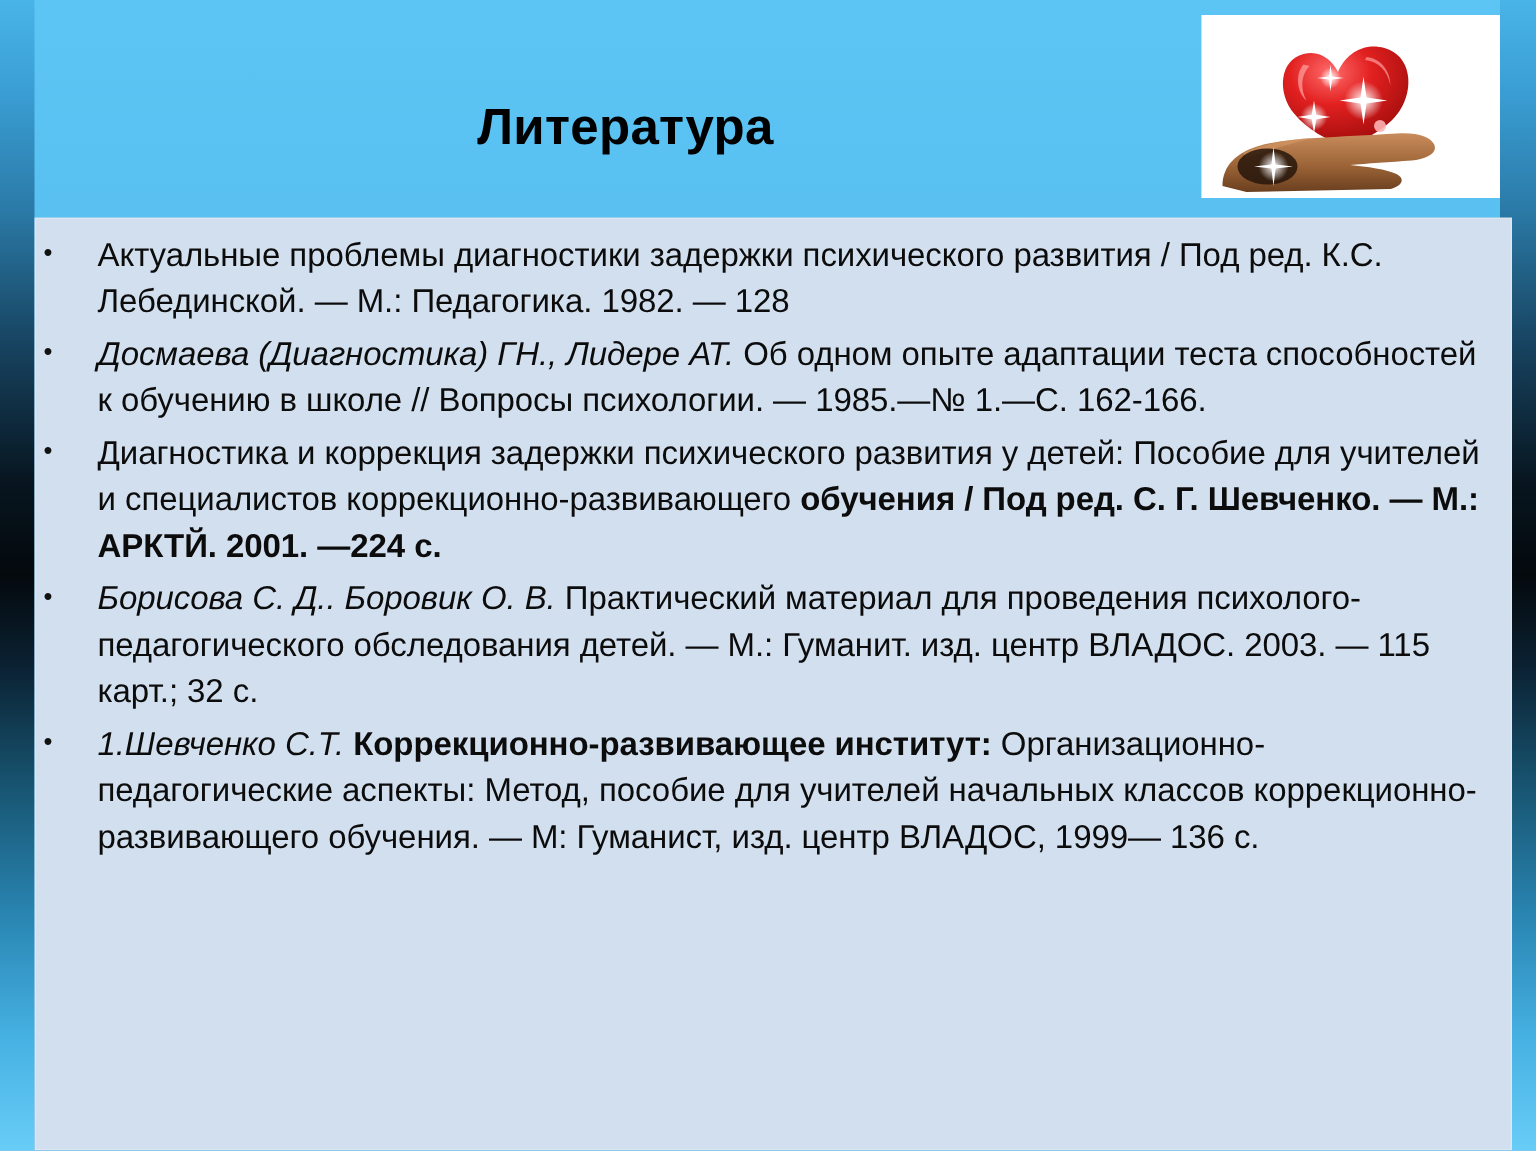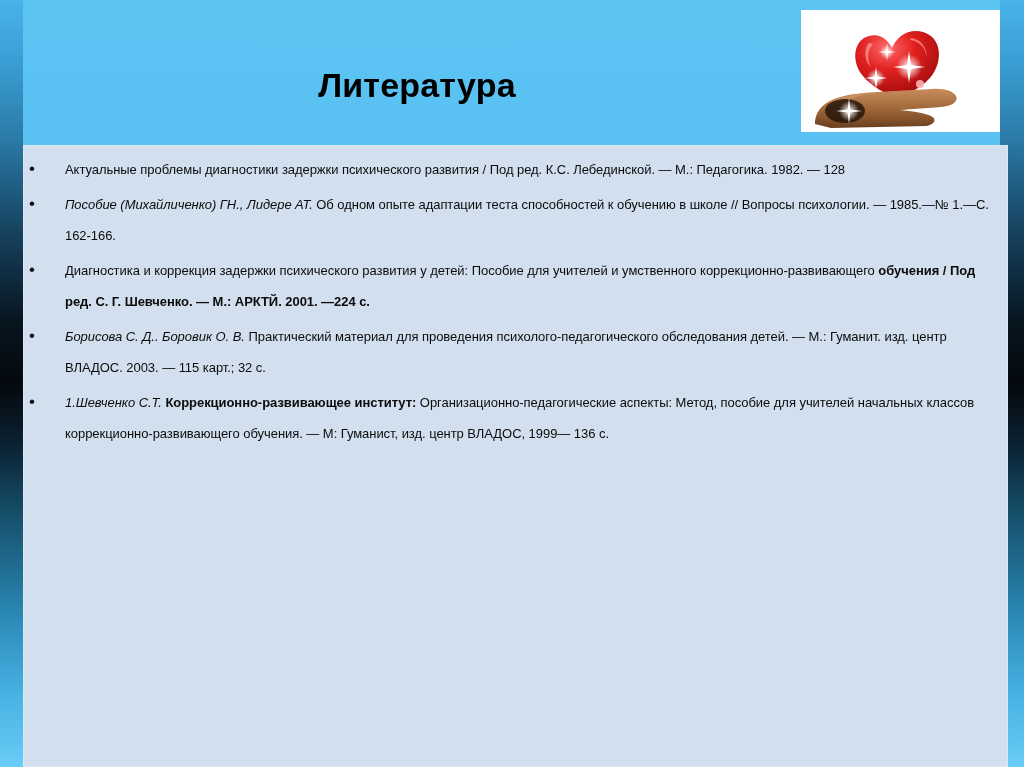--- a/index.html
+++ b/index.html
@@ -59,21 +59,21 @@
     box-shadow:0 0 0 1px rgba(255,255,255,0.25) inset;
   }
 
   ul.refs{
     list-style:none;margin:0;padding:9px 0 0 0;
   }
   ul.refs li{
     position:relative;
     margin:0 0 4px 0;
     padding:0 18px 0 42px;
-    font-size:13px;
+    font-size:22px;
     line-height:31px;
     color:#0c0c0c;
     letter-spacing:-0.05px;
   }
   ul.refs li::before{
     content:"\2022";
     position:absolute;left:6px;top:-1px;
     font-size:17px;line-height:31px;color:#111;
   }
   .it{font-style:italic;}
@@ -127,20 +127,20 @@
         <circle cx="48" cy="101" r="10" fill="url(#sparkGrad)"></circle>
         <path d="M48 88 L49.4 99.6 L61 101 L49.4 102.4 L48 114 L46.6 102.4 L35 101 L46.6 99.6 Z" fill="#ffffff"></path>
         <circle cx="119" cy="74" r="4" fill="#ffb3b3" opacity="0.9"></circle>
       </g>
     </svg>
   </div>
 
   <div class="content-panel">
     <ul class="refs">
       <li><span>Актуальные проблемы диагностики задержки психического развития / Под ред. К.С. Лебединской. — М.: Педагогика. 1982. — 128</span></li>
-      <li><span class="it">Пособие (Михайличенко) ГН., Лидере АТ.</span><span> Об одном опыте адаптации теста способностей к обучению в школе // Вопросы психологии. — 1985.—№ 1.—С. 162-166.</span></li>
-      <li><span>Диагностика и коррекция задержки психического развития у детей: Пособие для учителей и умственного коррекционно-развивающего </span><span class="bd">обучения / Под ред. С. Г. Шевченко. — М.: АРКТЙ. 2001. —224 с.</span></li>
+      <li><span class="it">Досмаева (Диагностика) ГН., Лидере АТ.</span><span> Об одном опыте адаптации теста способностей к обучению в школе // Вопросы психологии. — 1985.—№ 1.—С. 162-166.</span></li>
+      <li><span>Диагностика и коррекция задержки психического развития у детей: Пособие для учителей и специалистов коррекционно-развивающего </span><span class="bd">обучения / Под ред. С. Г. Шевченко. — М.: АРКТЙ. 2001. —224 с.</span></li>
       <li><span class="it">Борисова С. Д.. Боровик О. В.</span><span> Практический материал для проведения психолого-педагогического обследования детей. — М.: Гуманит. изд. центр ВЛАДОС. 2003. — 115 карт.; 32 с.</span></li>
       <li><span class="it">1.Шевченко С.Т.</span><span class="bd">  Коррекционно-развивающее институт:</span><span> Организационно-педагогические аспекты: Метод, пособие для учителей начальных классов коррекционно-развивающего обучения. — М: Гуманист, изд. центр ВЛАДОС, 1999— 136 с.</span></li>
     </ul>
   </div>
 
 </div>
 
 </body></html>

